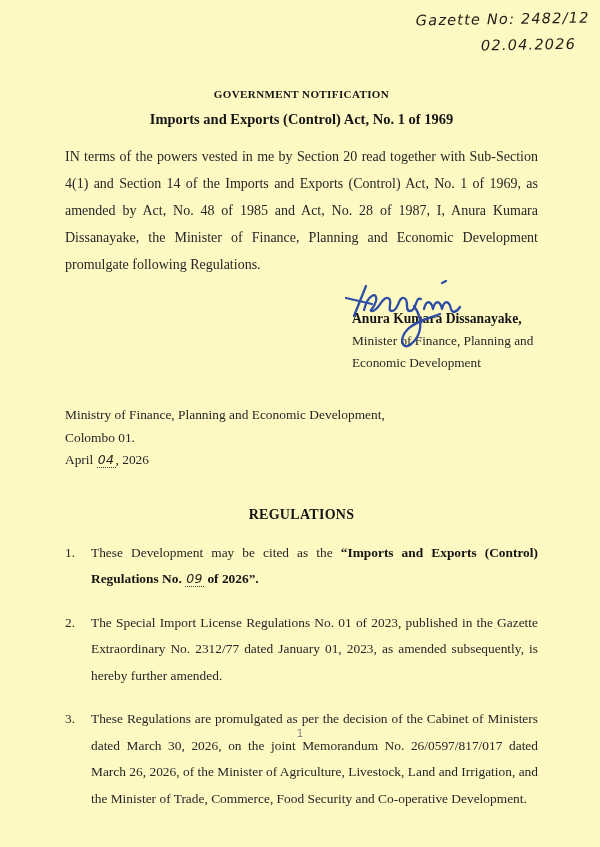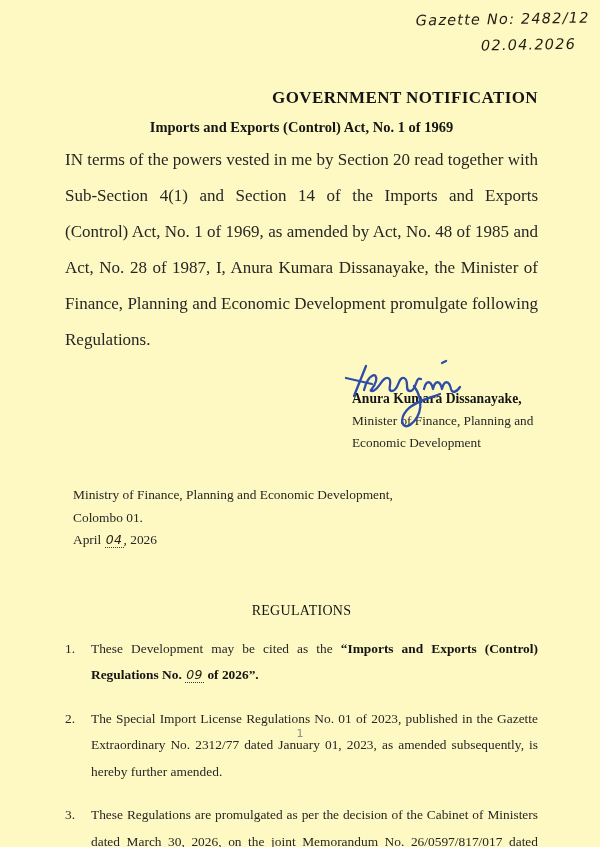--- a/index.html
+++ b/index.html
@@ -23,75 +23,75 @@
     color:#231c15;
     transform:rotate(-1deg);
     line-height:26px;
   }
   .hw-top .hw-line2{margin-right:14px;}
 
   .content{position:absolute;left:65px;right:62px;top:0;}
 
   .doc-title{
     margin:88px 0 0 0;
-    text-align:right;
-    font-size:17px;
+    text-align:center;
+    font-size:11px;
     font-weight:bold;
     color:#151515;
     letter-spacing:0.4px;
   }
   .doc-subtitle{
     margin:11px 0 0 0;
     text-align:center;
     font-size:14.5px;
     font-weight:bold;
     color:#151515;
   }
   .intro{
-    margin:6px 0 0 0;
-    font-size:17px;
-    line-height:36px;
+    margin:15px 0 0 0;
+    font-size:14px;
+    line-height:27px;
     text-align:justify;
   }
 
   .sig-block{
     position:relative;
     margin:30px 0 0 287px;
     line-height:22px;
     font-size:13.3px;
   }
   .sig-scribble{
     position:absolute;
     left:-14px;top:-30px;
     width:150px;height:86px;
     pointer-events:none;
   }
   .sig-name{font-weight:bold;font-size:13.6px;color:#141414;}
 
   .address{
-    margin:30px 0 0 8px;
+    margin:30px 0 0 0;
     font-size:13.4px;
     line-height:22.5px;
   }
 
   .hw-inline{
     font-family:"DejaVu Sans", sans-serif;
     font-style:italic;
     font-size:12.5px;
     color:#231c15;
     border-bottom:1.5px dotted #3a3a3a;
     padding:0 1px;
     letter-spacing:0.5px;
   }
 
   .reg-heading{
-    margin:51px 0 0 0;
+    margin:35px 0 0 0;
     text-align:center;
     font-size:14px;
-    font-weight:normal;
+    font-weight:bold;
     color:#141414;
     letter-spacing:0.3px;
   }
 
   .reg-list{margin-top:15px;}
   .reg-item{
     display:flex;
     margin-top:17px;
     font-size:13.4px;
     line-height:26.5px;

